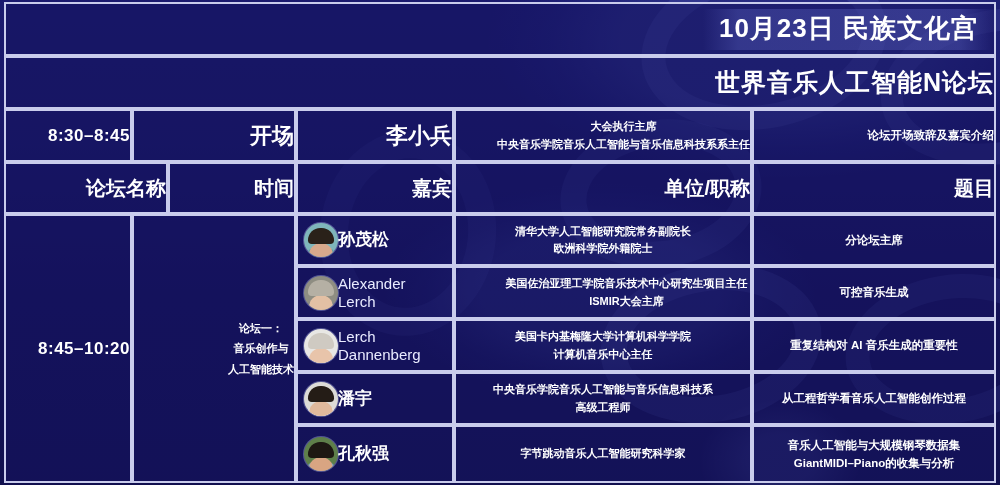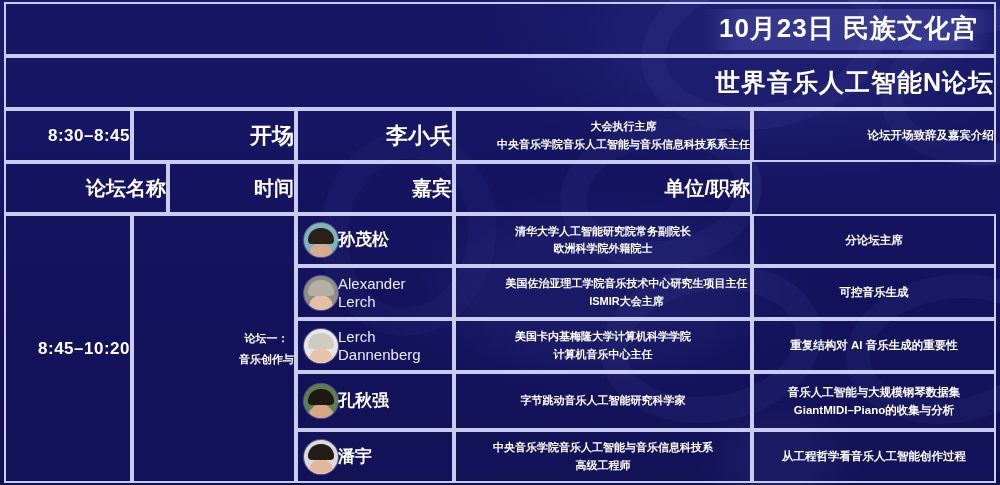--- a/index.html
+++ b/index.html
@@ -166,32 +166,36 @@
       </div>
       <div class="cell c-time r-head">
         <span class="med">时间</span>
       </div>
       <div class="cell c-guest r-head">
         <span class="med">嘉宾</span>
       </div>
       <div class="cell c-org r-head">
         <span class="med">单位/职称</span>
       </div>
+      <div class="cell c-topic r-head">
+        <span class="med">题目</span>
+      </div>
     </div>
 
     <div class="rowline">
 
       <div class="cell c-time r-body">
         <span class="time-txt">8:45–10:20</span>
       </div>
 
       <div class="cell c-forum r-body">
         <div class="forum-txt">
           <div>论坛一：</div>
           <div>音乐创作与</div>
+          <div>人工智能技术</div>
         </div>
       </div>
 
       <div class="sub-col">
 
         <div class="sub-row">
           <div class="g-cell g-name h1">
             <span class="avatar" style="background:#7fb6bb;">
               <span class="av-body" style="background:#5f9aa2;"></span>
               <span class="av-face" style="background:#d8a98c;"></span>
@@ -258,20 +262,44 @@
             </div>
           </div>
           <div class="g-cell g-topic h3">
             <div class="topic-txt" style="width:100%;">
               <div>重复结构对 AI 音乐生成的重要性</div>
             </div>
           </div>
         </div>
 
         <div class="sub-row">
+          <div class="g-cell g-name h4">
+            <span class="avatar" style="background:#dcdbd7;">
+              <span class="av-body" style="background:#efeeec;"></span>
+              <span class="av-face" style="background:#e0b99c;"></span>
+              <span class="av-hair" style="background:#241c16;"></span>
+            </span>
+            <span class="gname-txt">
+              <span>潘宇</span>
+            </span>
+          </div>
+          <div class="g-cell g-org h4">
+            <div class="small" style="width:100%;">
+              <div>中央音乐学院音乐人工智能与音乐信息科技系</div>
+              <div>高级工程师</div>
+            </div>
+          </div>
+          <div class="g-cell g-topic h4">
+            <div class="topic-txt" style="width:100%;">
+              <div>从工程哲学看音乐人工智能创作过程</div>
+            </div>
+          </div>
+        </div>
+
+        <div class="sub-row">
           <div class="g-cell g-name h5">
             <span class="avatar" style="background:#5e7f4a;">
               <span class="av-body" style="background:#7aa0c4;"></span>
               <span class="av-face" style="background:#d9a582;"></span>
               <span class="av-hair" style="background:#1d1812;"></span>
             </span>
             <span class="gname-txt">
               <span>孔秋强</span>
             </span>
           </div>
@@ -281,41 +309,17 @@
             </div>
           </div>
           <div class="g-cell g-topic h5">
             <div class="topic-txt" style="width:100%;">
               <div>音乐人工智能与大规模钢琴数据集</div>
               <div>GiantMIDI–Piano的收集与分析</div>
             </div>
           </div>
         </div>
 
-        <div class="sub-row">
-          <div class="g-cell g-name h4">
-            <span class="avatar" style="background:#dcdbd7;">
-              <span class="av-body" style="background:#efeeec;"></span>
-              <span class="av-face" style="background:#e0b99c;"></span>
-              <span class="av-hair" style="background:#241c16;"></span>
-            </span>
-            <span class="gname-txt">
-              <span>潘宇</span>
-            </span>
-          </div>
-          <div class="g-cell g-org h4">
-            <div class="small" style="width:100%;">
-              <div>中央音乐学院音乐人工智能与音乐信息科技系</div>
-              <div>高级工程师</div>
-            </div>
-          </div>
-          <div class="g-cell g-topic h4">
-            <div class="topic-txt" style="width:100%;">
-              <div>从工程哲学看音乐人工智能创作过程</div>
-            </div>
-          </div>
-        </div>
-
       </div>
     </div>
 
   </div>
 </div>
 
 </body></html>

